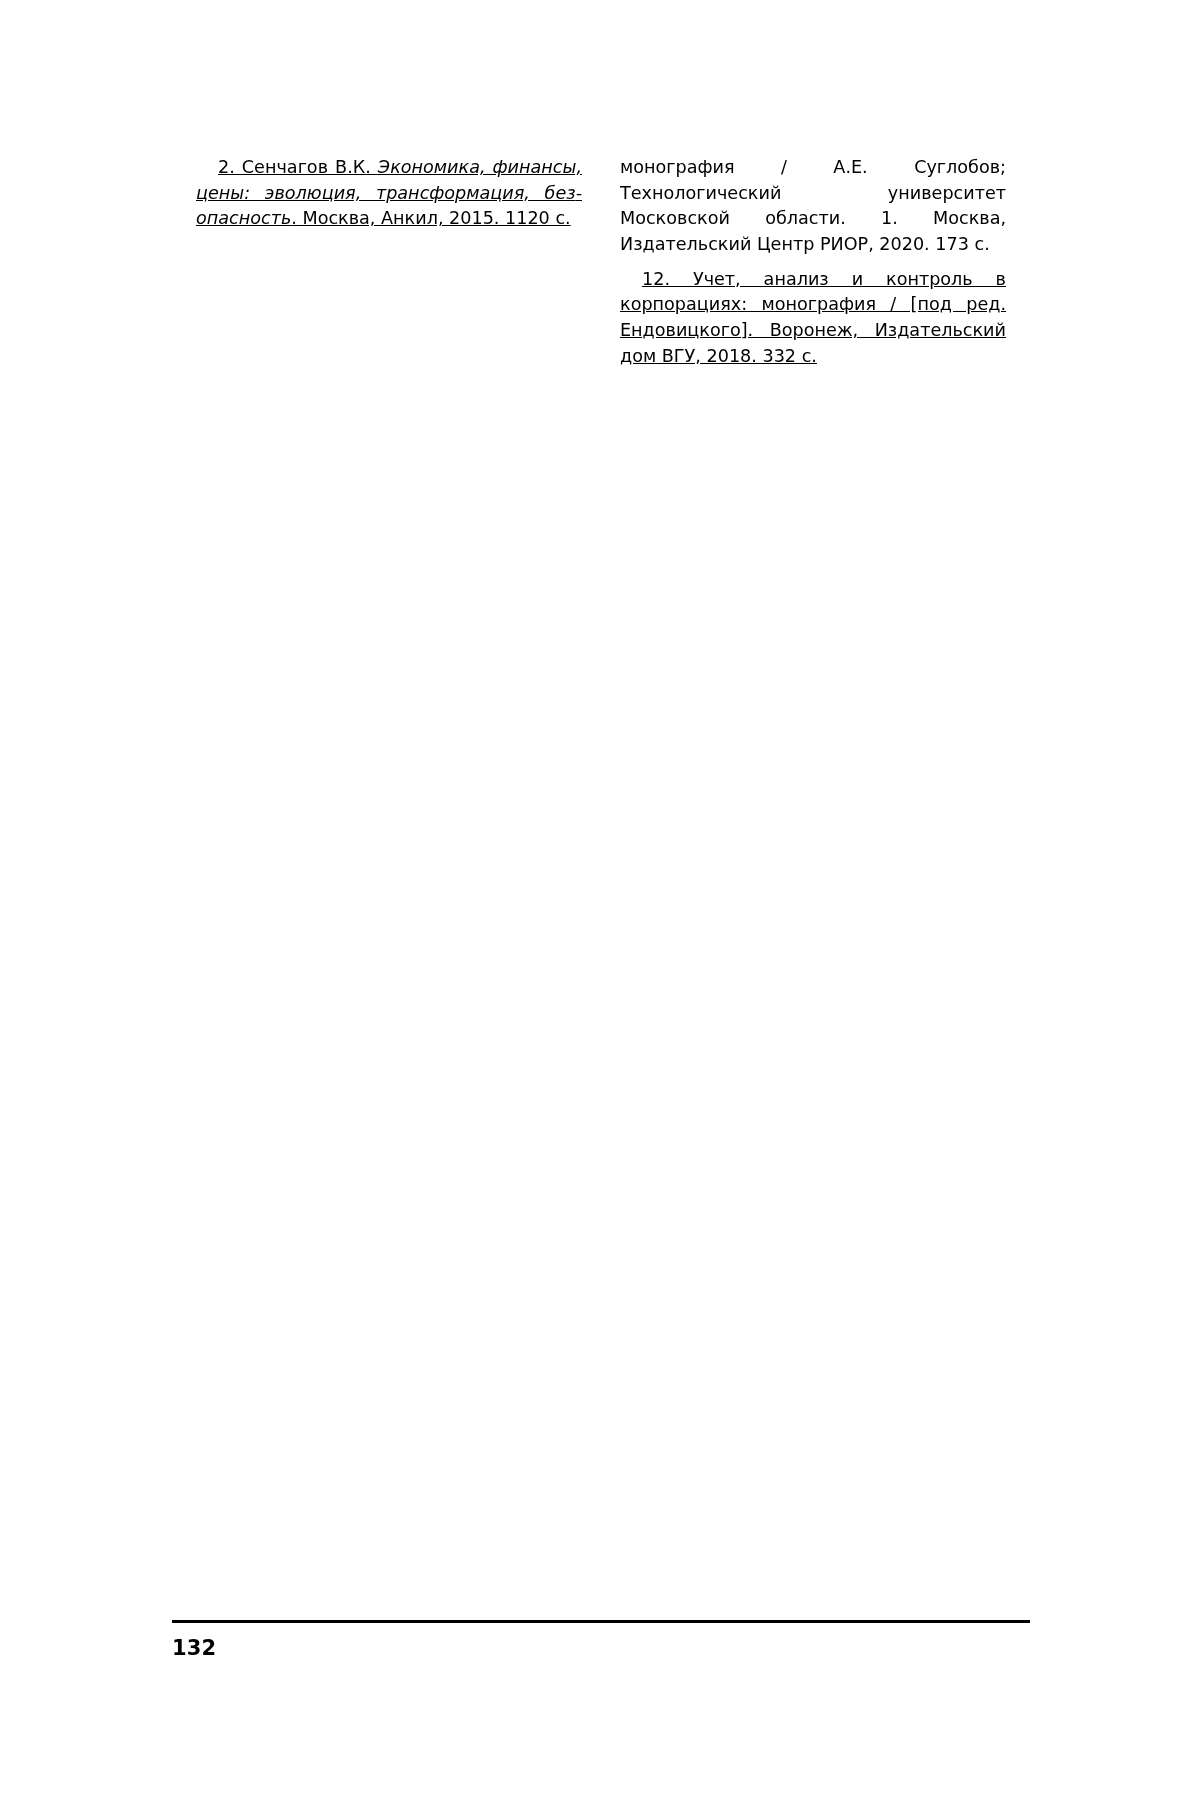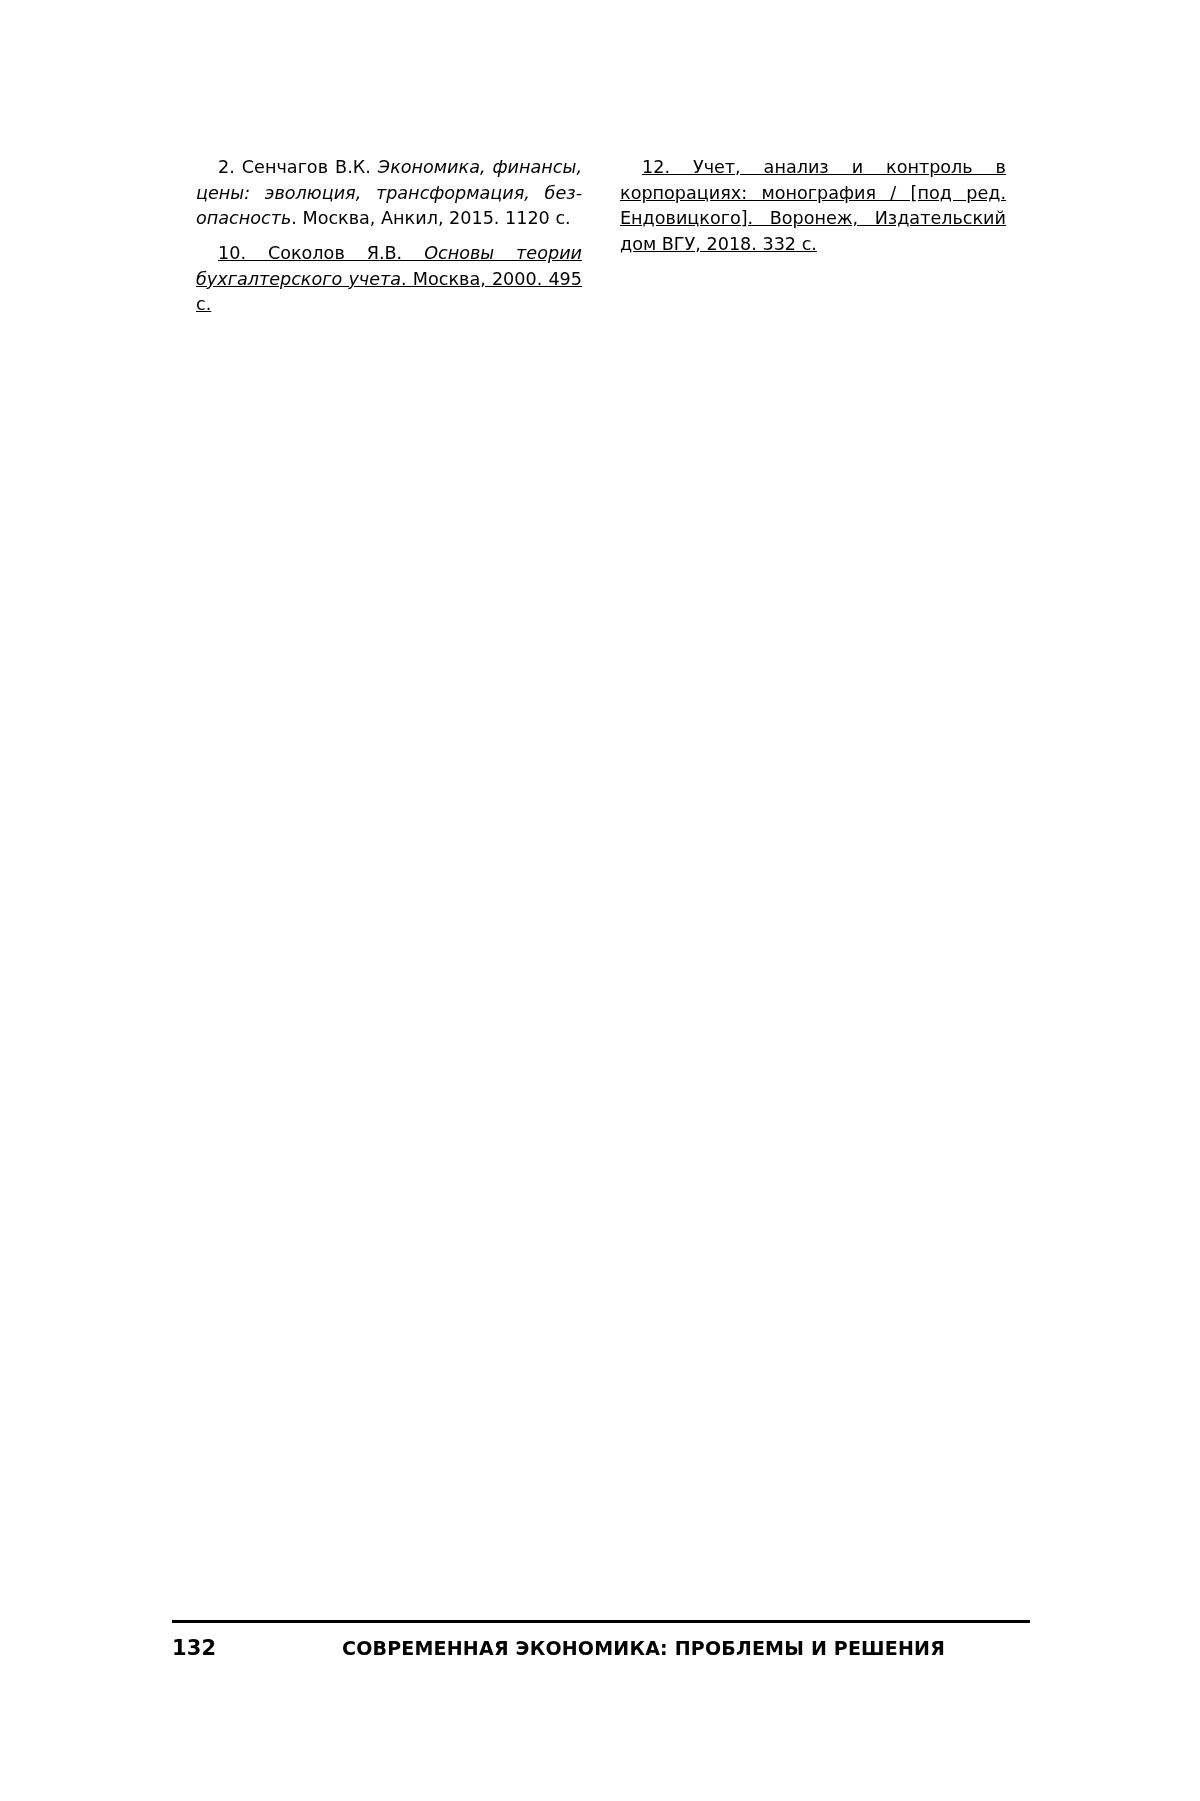--- a/index.html
+++ b/index.html
@@ -93,36 +93,35 @@
 
 <div class="page">
 
   <div class="content-area">
     <div class="columns">
 
       <div class="column col-left">
 
         <p class="ref-item"><span>2.  Сенчагов В.К. </span><span class="it">Экономика, финансы, цены: эволюция, трансформация, без­опасность</span><span>. Москва, Анкил, 2015. 1120 с.</span></p>
 
-        <p class="ref-item"><span>10. Соколов Я.В. </span><span class="it">Основы теории бухгалтерского учета</span><span>. Москва, 2000. 495 с.</span></p>
 
 
       </div>
 
       <div class="column col-right">
 
+        <p class="ref-item cont"><span>монография / А.Е. Суглобов; Технологический университет Московской области. 1. Москва, Издательский Центр РИОР, 2020. 173 с.</span></p>
 
         <p class="ref-item"><span>12. Учет, анализ и контроль в корпорациях: монография / [под ред. Ендовицкого]. Воронеж, Издательский дом ВГУ, 2018. 332 с.</span></p>
 
       </div>
 
     </div>
   </div>
 
   <div class="footer">
     <div class="footer-rule"></div>
     <div class="footer-row">
       <div class="page-number">132</div>
-      <div class="footer-title">СОВРЕМЕННАЯ ЭКОНОМИКА: ПРОБЛЕМЫ И РЕШЕНИЯ</div>
     </div>
   </div>
 
 </div>
 
 </body></html>

